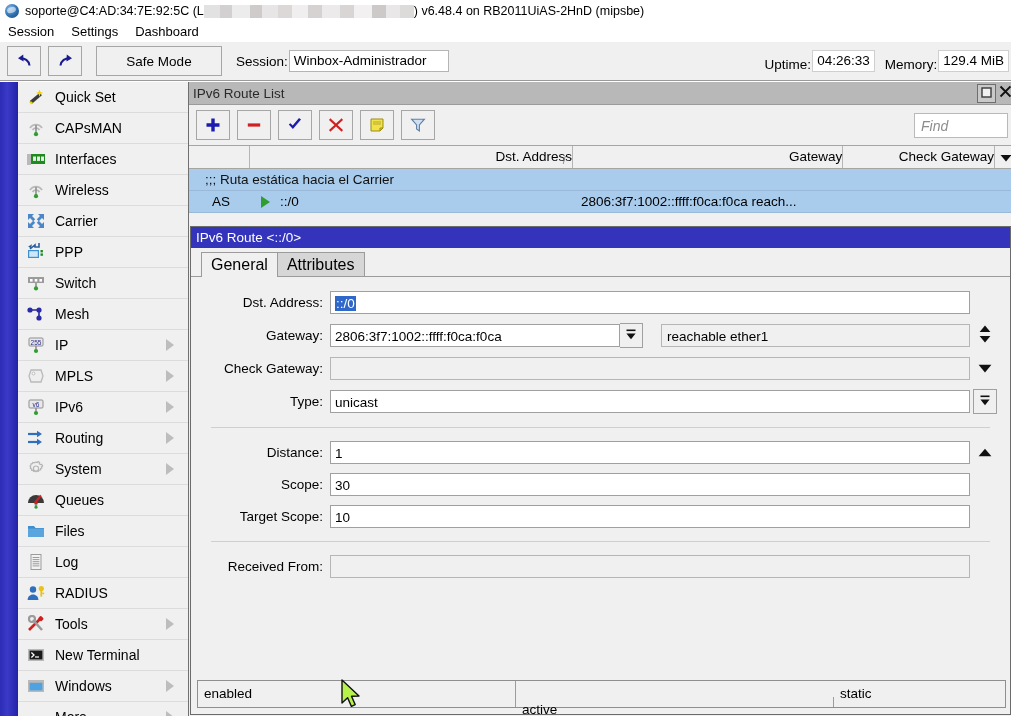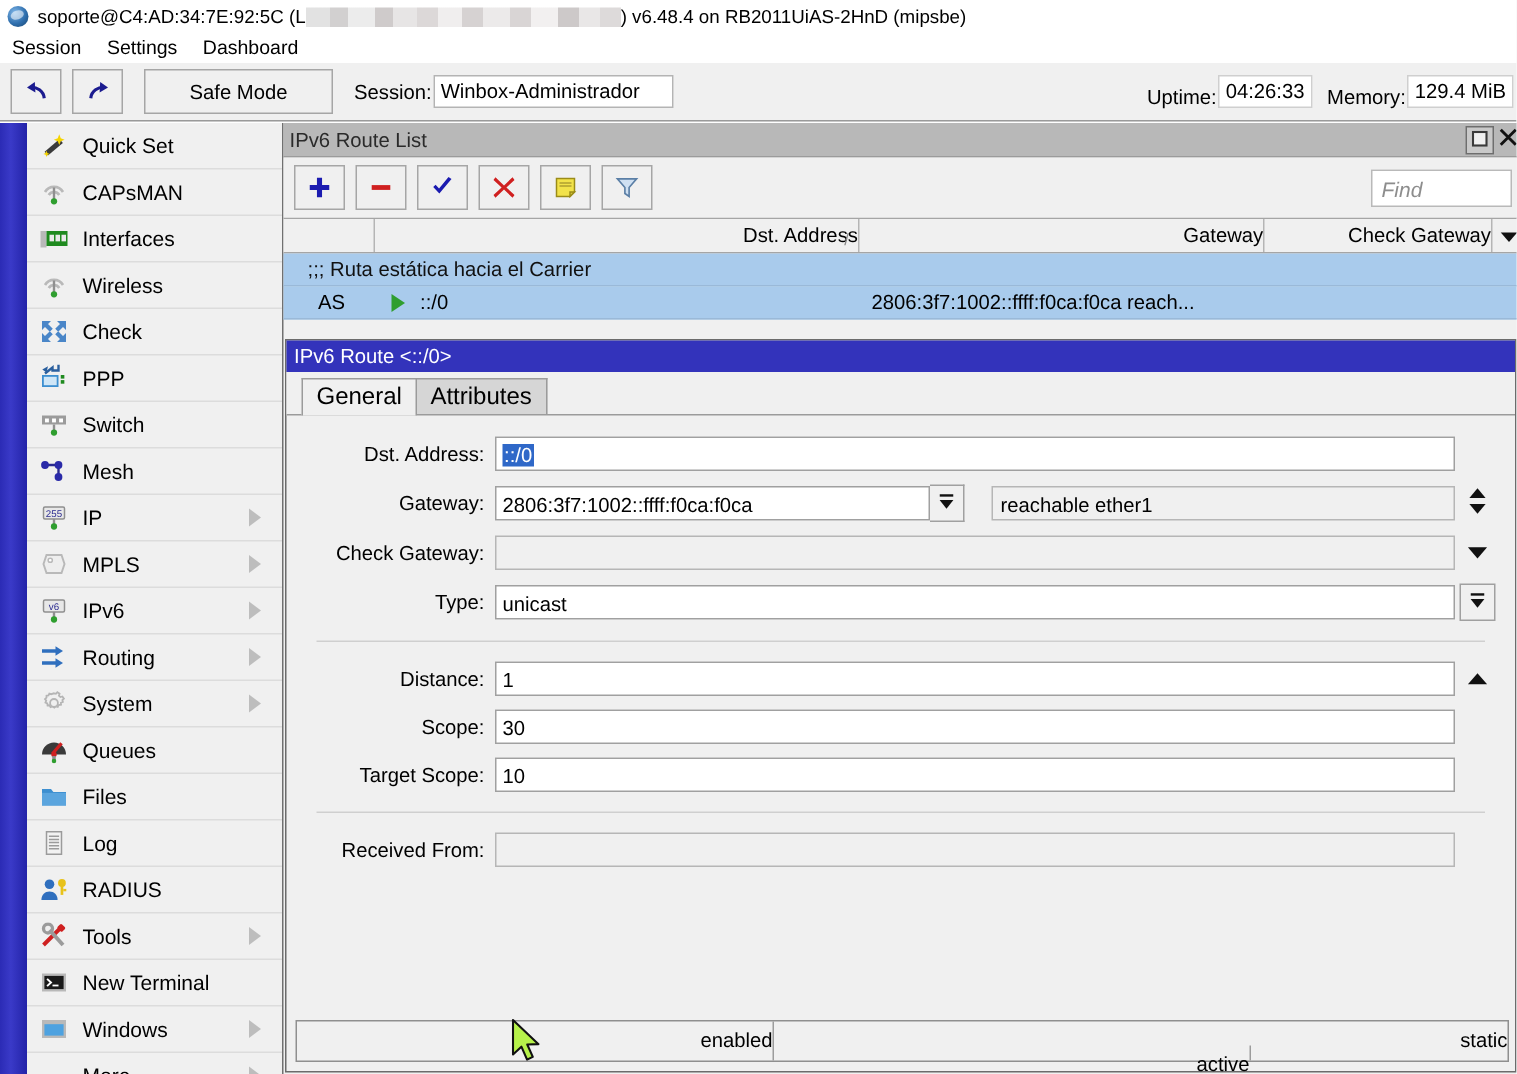--- a/index.html
+++ b/index.html
@@ -192,21 +192,21 @@
   }
   .spin-area{width:30px;display:flex;align-items:center;justify-content:center;flex:none;cursor:pointer;}
   .hr{height:1px;background:#cfcfcf;margin:13px 10px 13px 10px;}
 
   
   .dlg-status{
     position:absolute;left:6px;bottom:6px;width:809px;height:28px;
     display:flex;border:1px solid #8f8f8f;background:#f0f0f0;box-sizing:border-box;
     font-size:13.5px;
   }
-  .st-cell{border-right:1px solid #9c9c9c;padding-left:6px;line-height:26px;box-sizing:border-box;text-align:right;}
+  .st-cell{border-right:1px solid #9c9c9c;padding-left:6px;line-height:26px;box-sizing:border-box;}
   .st-cell:last-child{border-right:none;}
   .st-c0{width:318px;}
   .st-c1{width:318px;margin-top:16px;}
   .st-c2{flex:1;}
 
   
   .cursor{position:absolute;left:341px;top:679px;pointer-events:none;}
 </style>
 </head>
 <body>
@@ -314,21 +314,21 @@
         <span class="sb-ico">
           <svg width="20" height="18" viewBox="0 0 20 18">
             <g fill="#4a86c8">
               <path d="M2 2h6l-2 2 3.2 3.2-2 2L4 6l-2 2z"></path>
               <path d="M18 2h-6l2 2-3.2 3.2 2 2L16 6l2 2z"></path>
               <path d="M2 16h6l-2-2 3.2-3.2-2-2L4 12l-2-2z"></path>
               <path d="M18 16h-6l2-2-3.2-3.2 2-2L16 12l2-2z"></path>
             </g>
           </svg>
         </span>
-        <span class="sb-label">Check</span>
+        <span class="sb-label">Carrier</span>
       </div>
 
       <div class="sb-item">
         <span class="sb-ico">
           <svg width="20" height="18" viewBox="0 0 20 18">
             <rect x="2" y="7" width="11" height="8" fill="#3d8fd0"></rect>
             <rect x="3.2" y="8.2" width="8.6" height="5.6" fill="#cfe6f7"></rect>
             <rect x="14.5" y="7" width="2.4" height="2.4" fill="#1f8a1f"></rect>
             <rect x="14.5" y="10.4" width="2.4" height="2.4" fill="#1f8a1f"></rect>
             <path d="M4 6 L9 2 L9 4 L13 4 L13 0" fill="none" stroke="#2a5f9e" stroke-width="1.6"></path>

